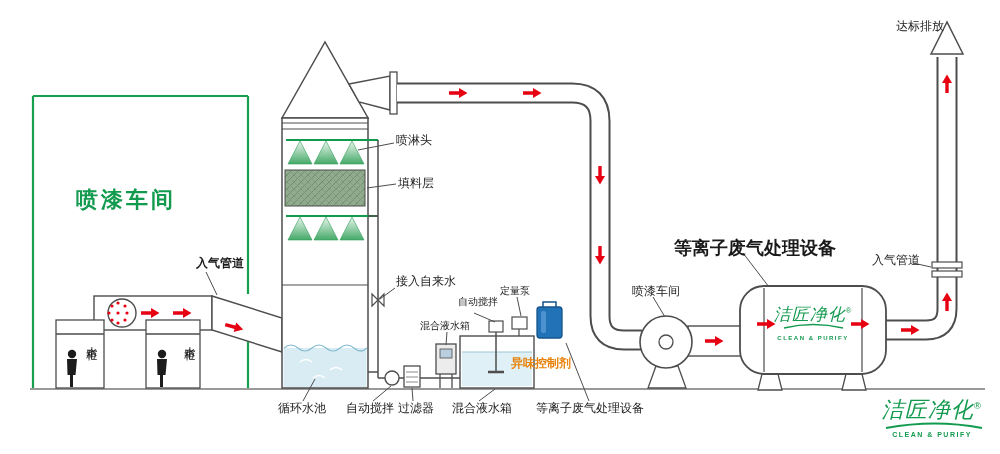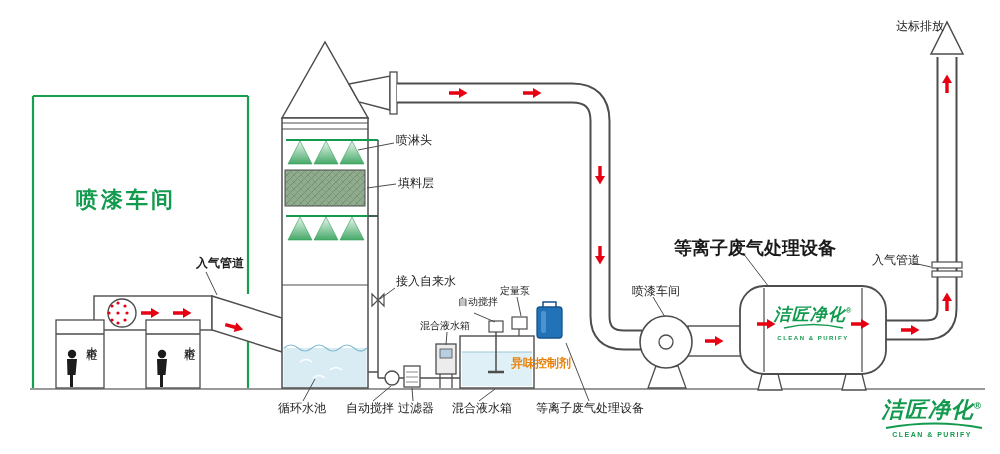--- a/index.html
+++ b/index.html
@@ -6,21 +6,21 @@
   .stage{position:relative;width:1000px;height:454px;background:#ffffff;
          font-family:"Liberation Sans","DejaVu Sans",sans-serif;overflow:hidden;}
   .scene{position:absolute;left:0;top:0;}
   .lbl{position:absolute;color:#1a1a1a;font-size:12px;line-height:1.25;white-space:nowrap;z-index:5;}
   .lbl.small{font-size:10px;}
   .lbl.bold{font-weight:bold;}
   .lbl.v{writing-mode:vertical-rl;letter-spacing:2px;font-size:11px;}
   .workshop{color:#129a4e;font-weight:bold;font-size:22px;letter-spacing:3px;}
   .orange{color:#e8820a;font-weight:bold;}
   .brand{position:absolute;text-align:center;color:#129a4e;z-index:6;}
-  .brand .name{font-weight:bold;font-style:italic;letter-spacing:1px;display:block;}
+  .brand .name{font-weight:normal;font-style:italic;letter-spacing:1px;display:block;}
   .brand .slogan{display:block;font-weight:bold;letter-spacing:1.5px;}
   .brand sup{font-size:.45em;font-style:normal;}
   #brand-equip{left:772px;top:303px;width:82px;}
   #brand-equip .name{font-size:17px;}
   #brand-equip .slogan{font-size:6px;margin-top:9px;}
   #brand-corner{left:876px;top:395px;width:112px;}
   #brand-corner .name{font-size:22px;}
   #brand-corner .slogan{font-size:7px;margin-top:6px;}
 </style>
 </head>

